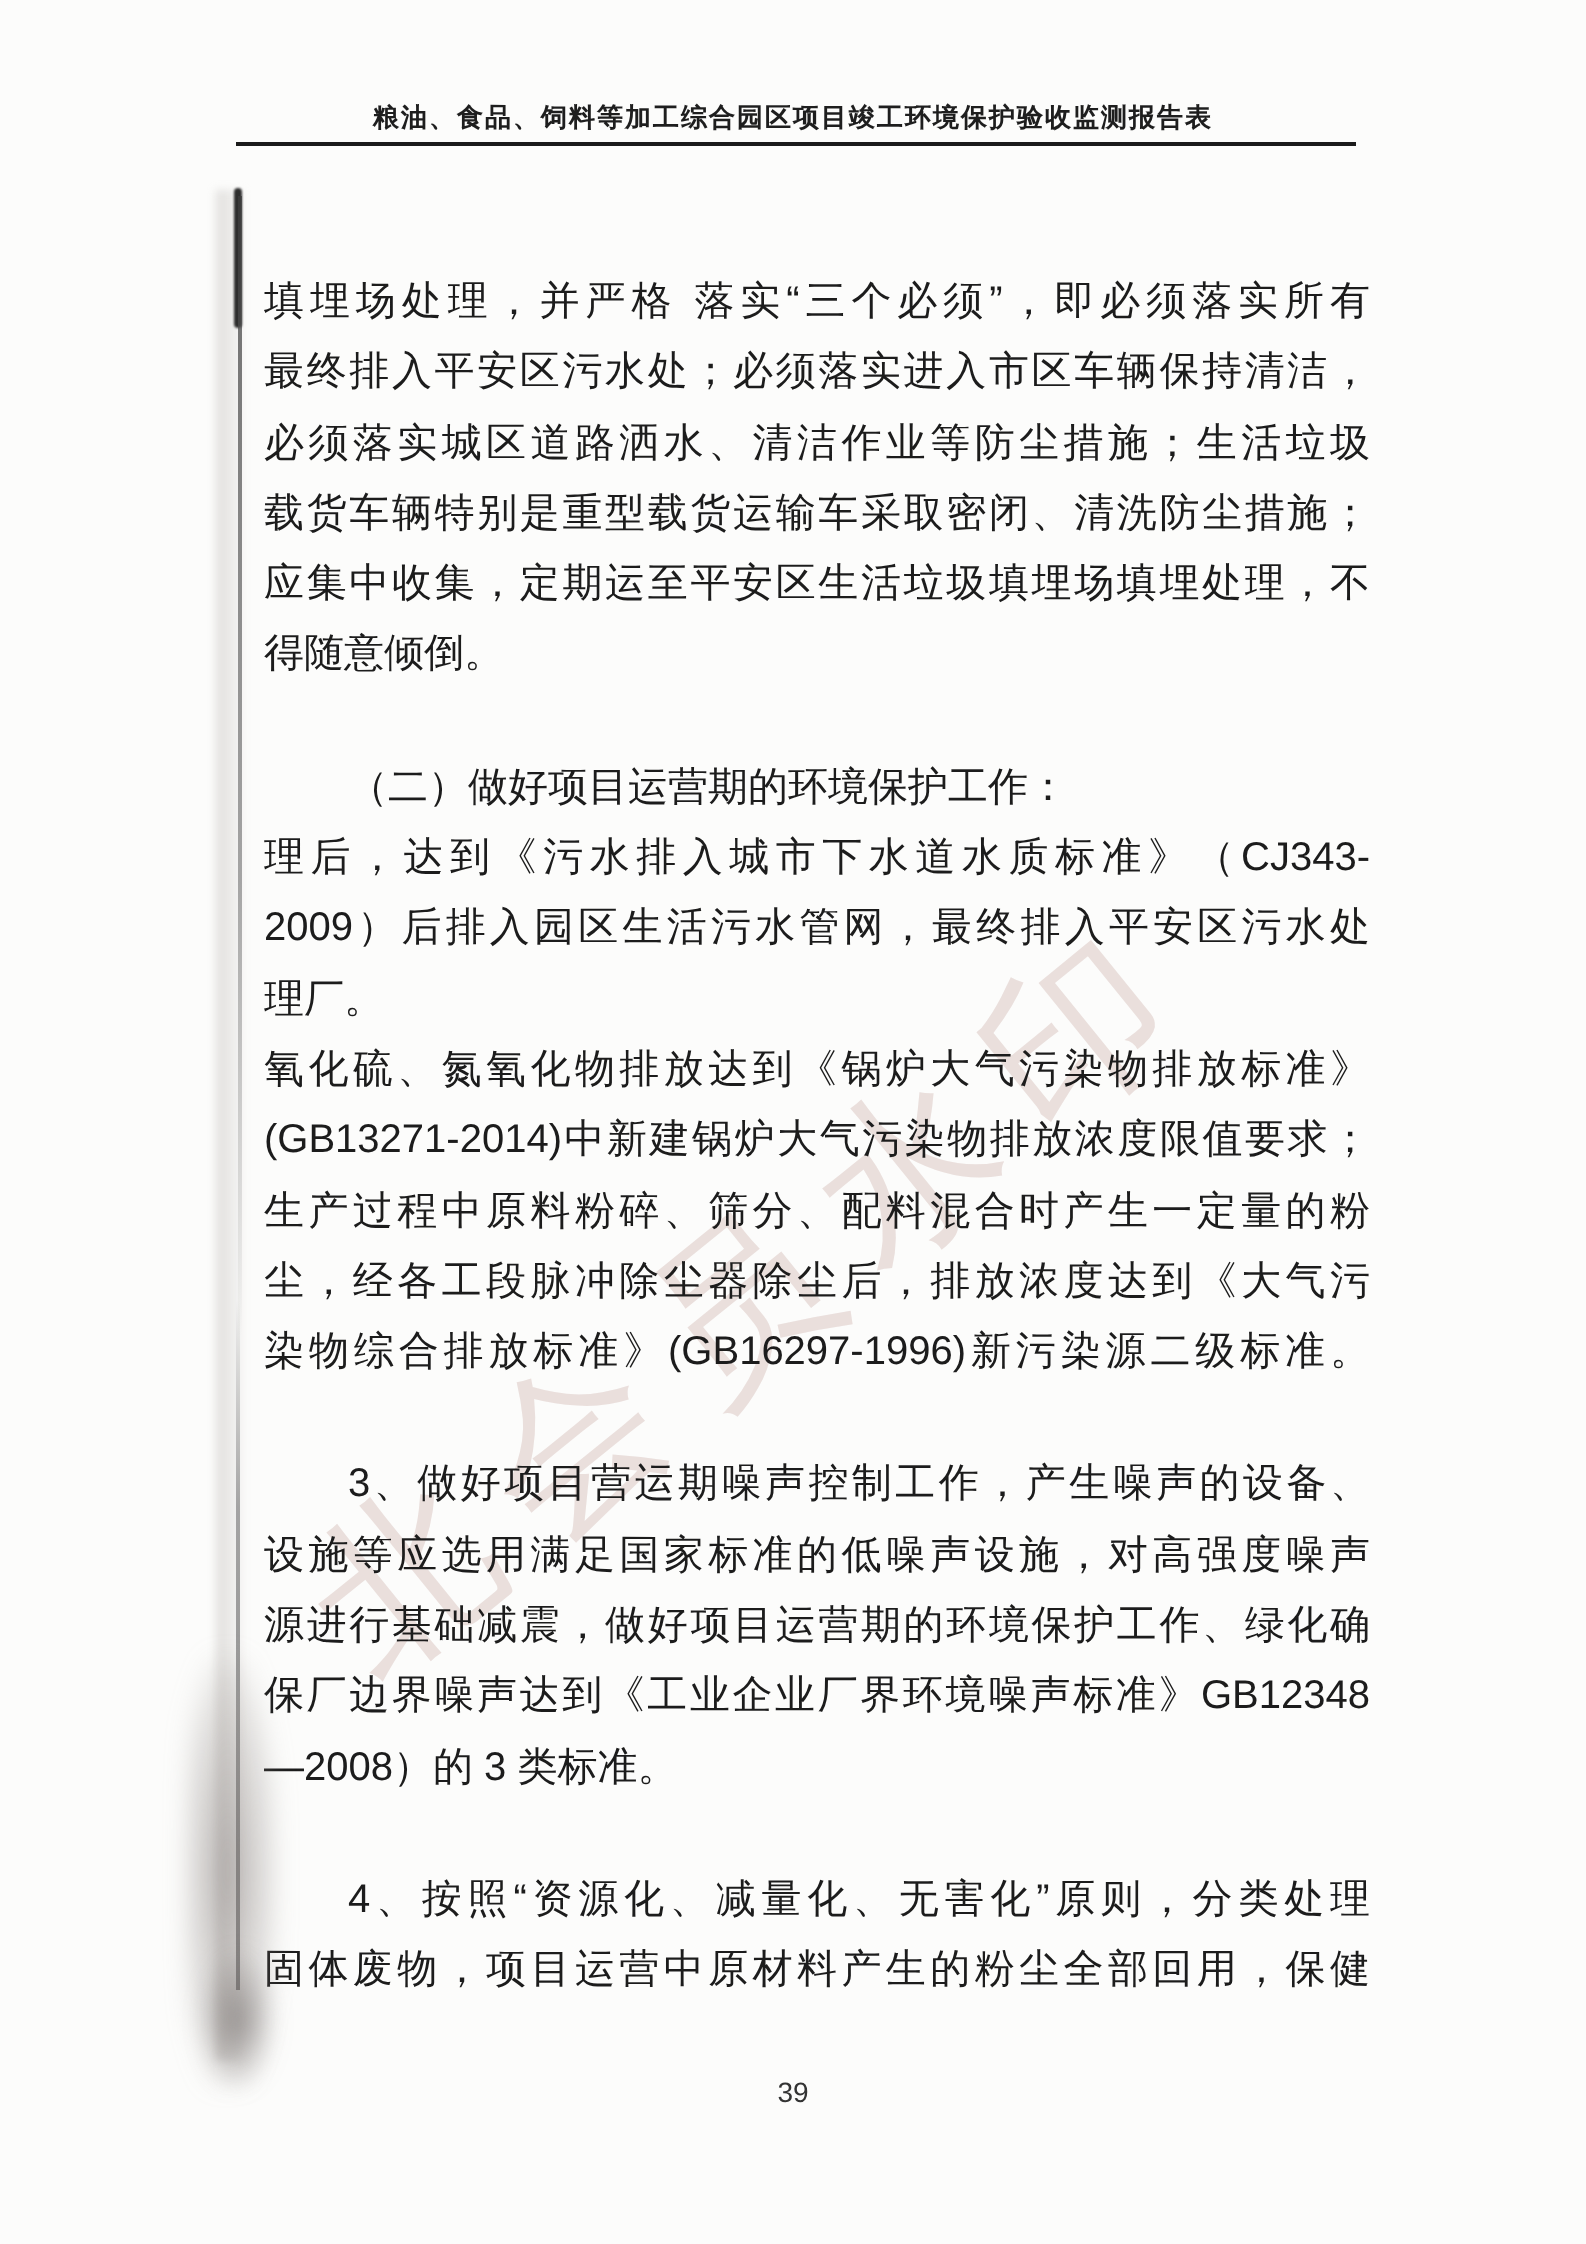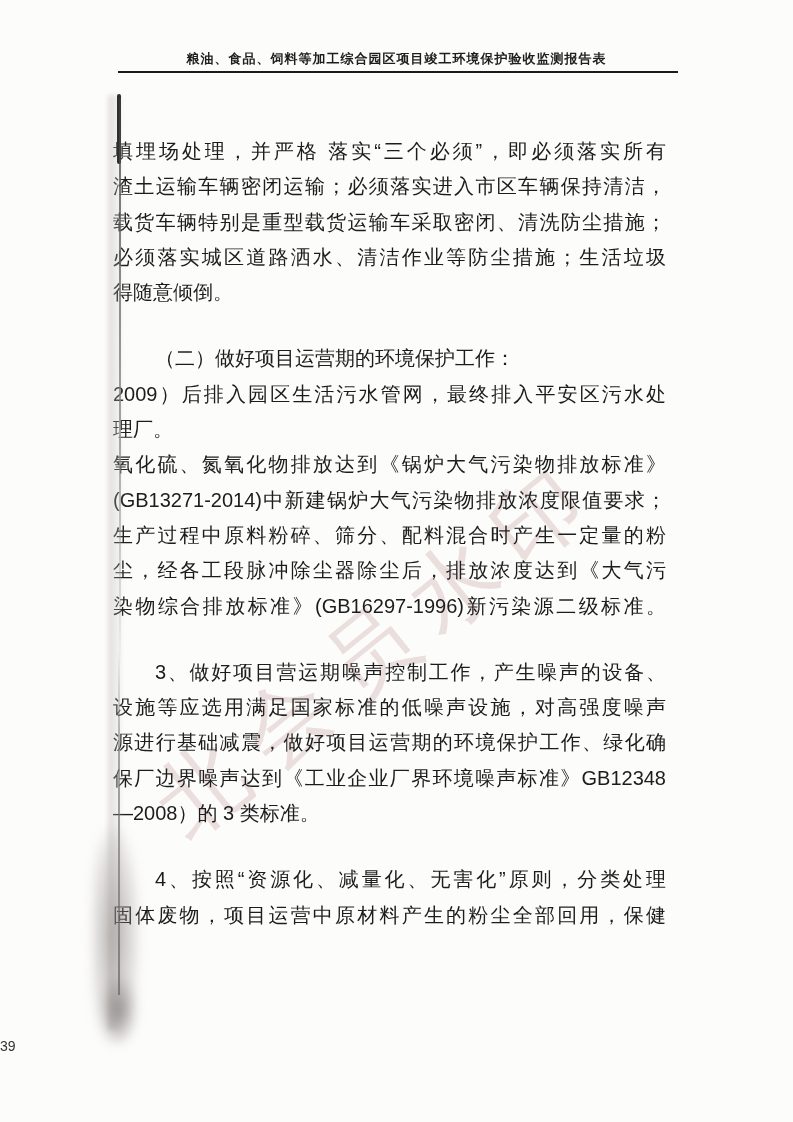--- a/index.html
+++ b/index.html
@@ -19,36 +19,36 @@
     text-align: center;
     font-size: 13px; font-weight: 700; color: #1e1e1e;
     letter-spacing: 1px;
   }
   .header-rule {
     position: absolute; top: 71px; left: 118px; width: 560px; height: 2px;
     background: #1b1b1b;
   }
   
   .text-block {
-    position: absolute; top: 134px; left: 113px; width: 553px;
+    position: absolute; top: 134px; left: 132px; width: 553px;
     color: #1c1c1c;
   }
   .text-line {
     height: 35.3px; line-height: 35.3px;
     font-size: 20px; font-weight: 500;
     text-align: justify; text-align-last: justify;
     text-justify: inter-character;
     white-space: nowrap;
   }
   .text-line.short { text-align: right; text-align-last: left; }
   .text-line.indent { text-indent: 42px; margin-top: 31px; }
   
   .page-number {
     position: absolute; top: 1038px; left: 0; width: 793px;
-    text-align: left; font-size: 14px; color: #333;
+    text-align: center; font-size: 14px; color: #333;
   }
   
   .watermark {
     position: absolute; left: 168px; top: 758px;
     transform: rotate(-39deg); transform-origin: 0 50%;
     font-size: 88px; letter-spacing: 20px; font-weight: 400;
     color: rgba(198, 168, 160, 0.34);
     white-space: nowrap; pointer-events: none;
   }
   
@@ -89,25 +89,27 @@
 <div class="page">
 
   <div class="doc-header">粮油、食品、饲料等加工综合园区项目竣工环境保护验收监测报告表</div>
 
   <div class="header-rule"></div>
 
   <div class="watermark" style="color: rgba(198, 168, 160, 0.34);">北会员水印</div>
 
   <div class="text-block">
       <div class="text-line">填埋场处理，并严格 落实“三个必须”，即必须落实所有</div>
-      <div class="text-line">渣土运输车辆密闭运输；必须落实进入市区车辆保持清洁，</div>
+      <div class="text-line">最终排入平安区污水处；必须落实进入市区车辆保持清洁，</div>
+      <div class="text-line">必须落实城区道路洒水、清洁作业等防尘措施；生活垃圾</div>
       <div class="text-line">载货车辆特别是重型载货运输车采取密闭、清洗防尘措施；</div>
-      <div class="text-line">必须落实城区道路洒水、清洁作业等防尘措施；生活垃圾</div>
+      <div class="text-line">应集中收集，定期运至平安区生活垃圾填埋场填埋处理，不</div>
       <div class="text-line short">得随意倾倒。</div>
       <div class="text-line indent short">（二）做好项目运营期的环境保护工作：</div>
+      <div class="text-line">理后，达到《污水排入城市下水道水质标准》（CJ343-</div>
       <div class="text-line">2009）后排入园区生活污水管网，最终排入平安区污水处</div>
       <div class="text-line short">理厂。</div>
       <div class="text-line">氧化硫、氮氧化物排放达到《锅炉大气污染物排放标准》</div>
       <div class="text-line">(GB13271-2014)中新建锅炉大气污染物排放浓度限值要求；</div>
       <div class="text-line">生产过程中原料粉碎、筛分、配料混合时产生一定量的粉</div>
       <div class="text-line">尘，经各工段脉冲除尘器除尘后，排放浓度达到《大气污</div>
       <div class="text-line">染物综合排放标准》(GB16297-1996)新污染源二级标准。</div>
       <div class="text-line indent">3、做好项目营运期噪声控制工作，产生噪声的设备、</div>
       <div class="text-line">设施等应选用满足国家标准的低噪声设施，对高强度噪声</div>
       <div class="text-line">源进行基础减震，做好项目运营期的环境保护工作、绿化确</div>

